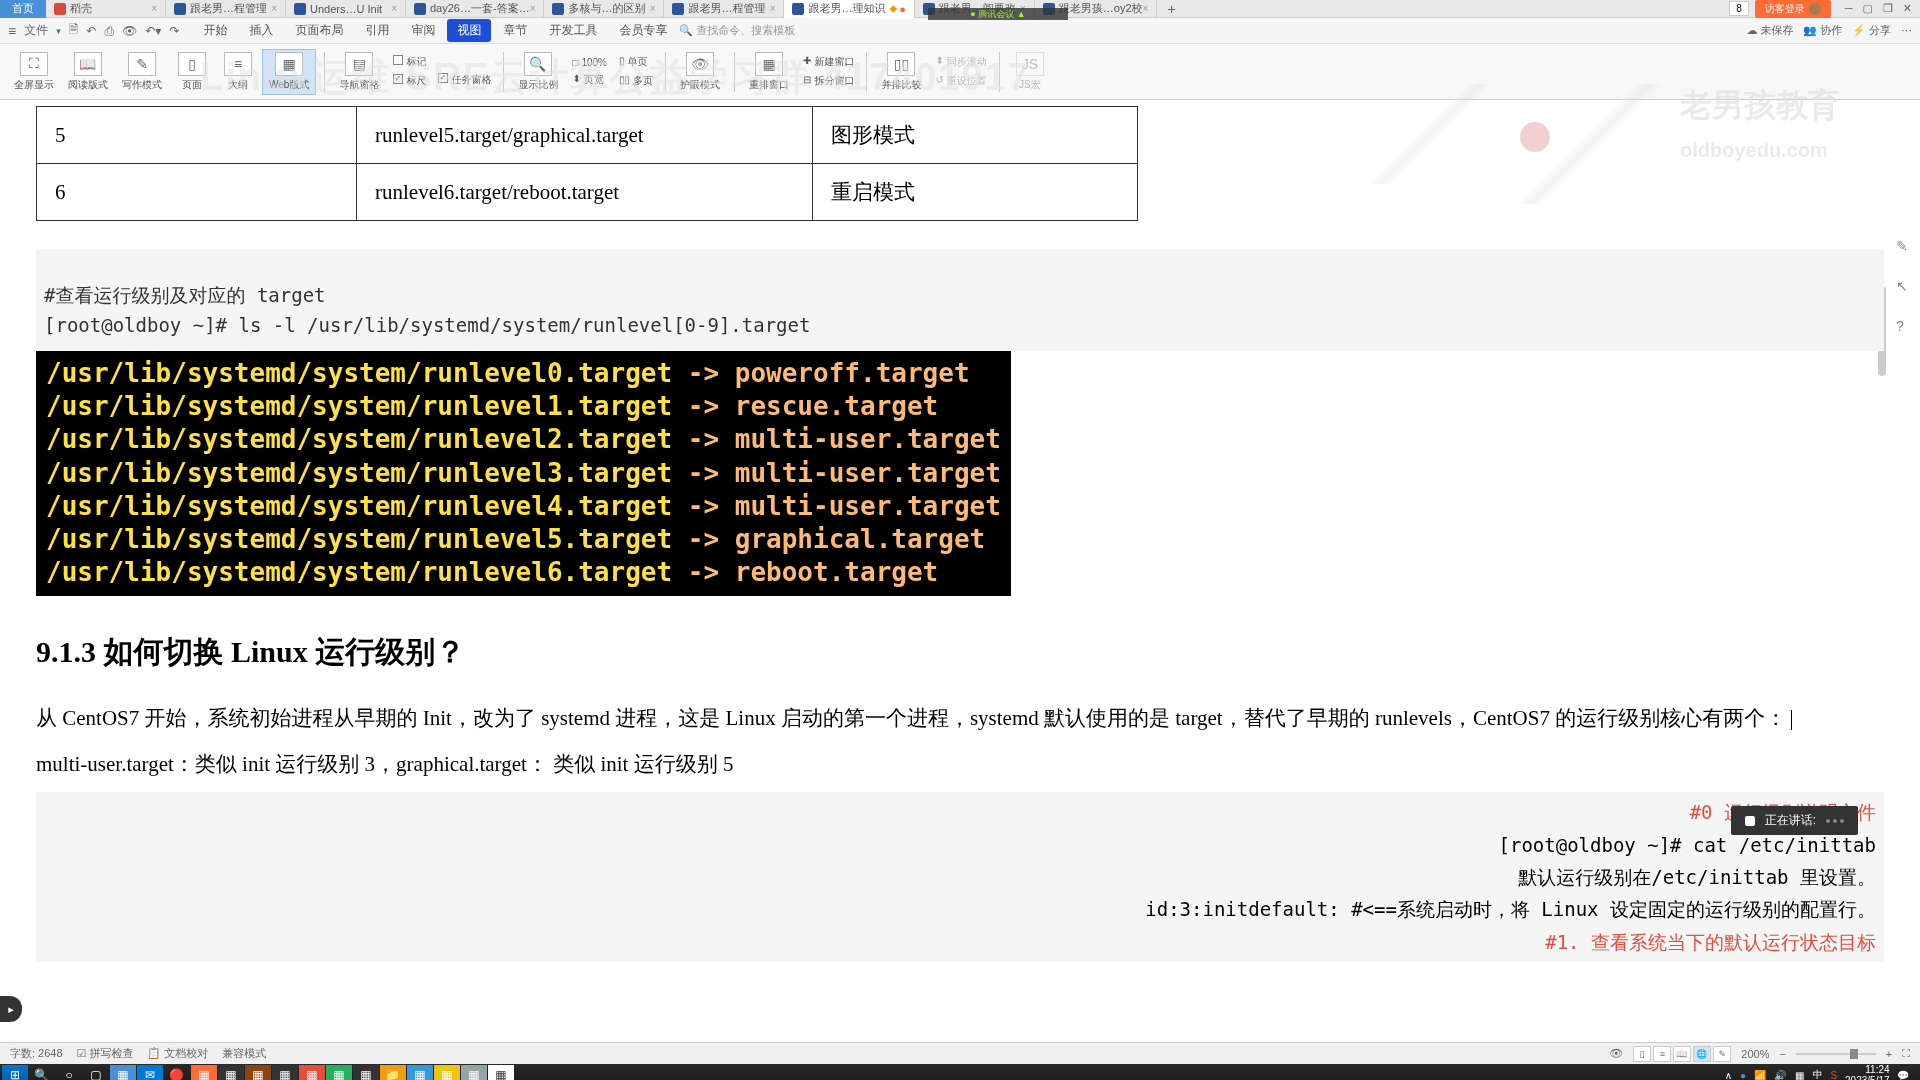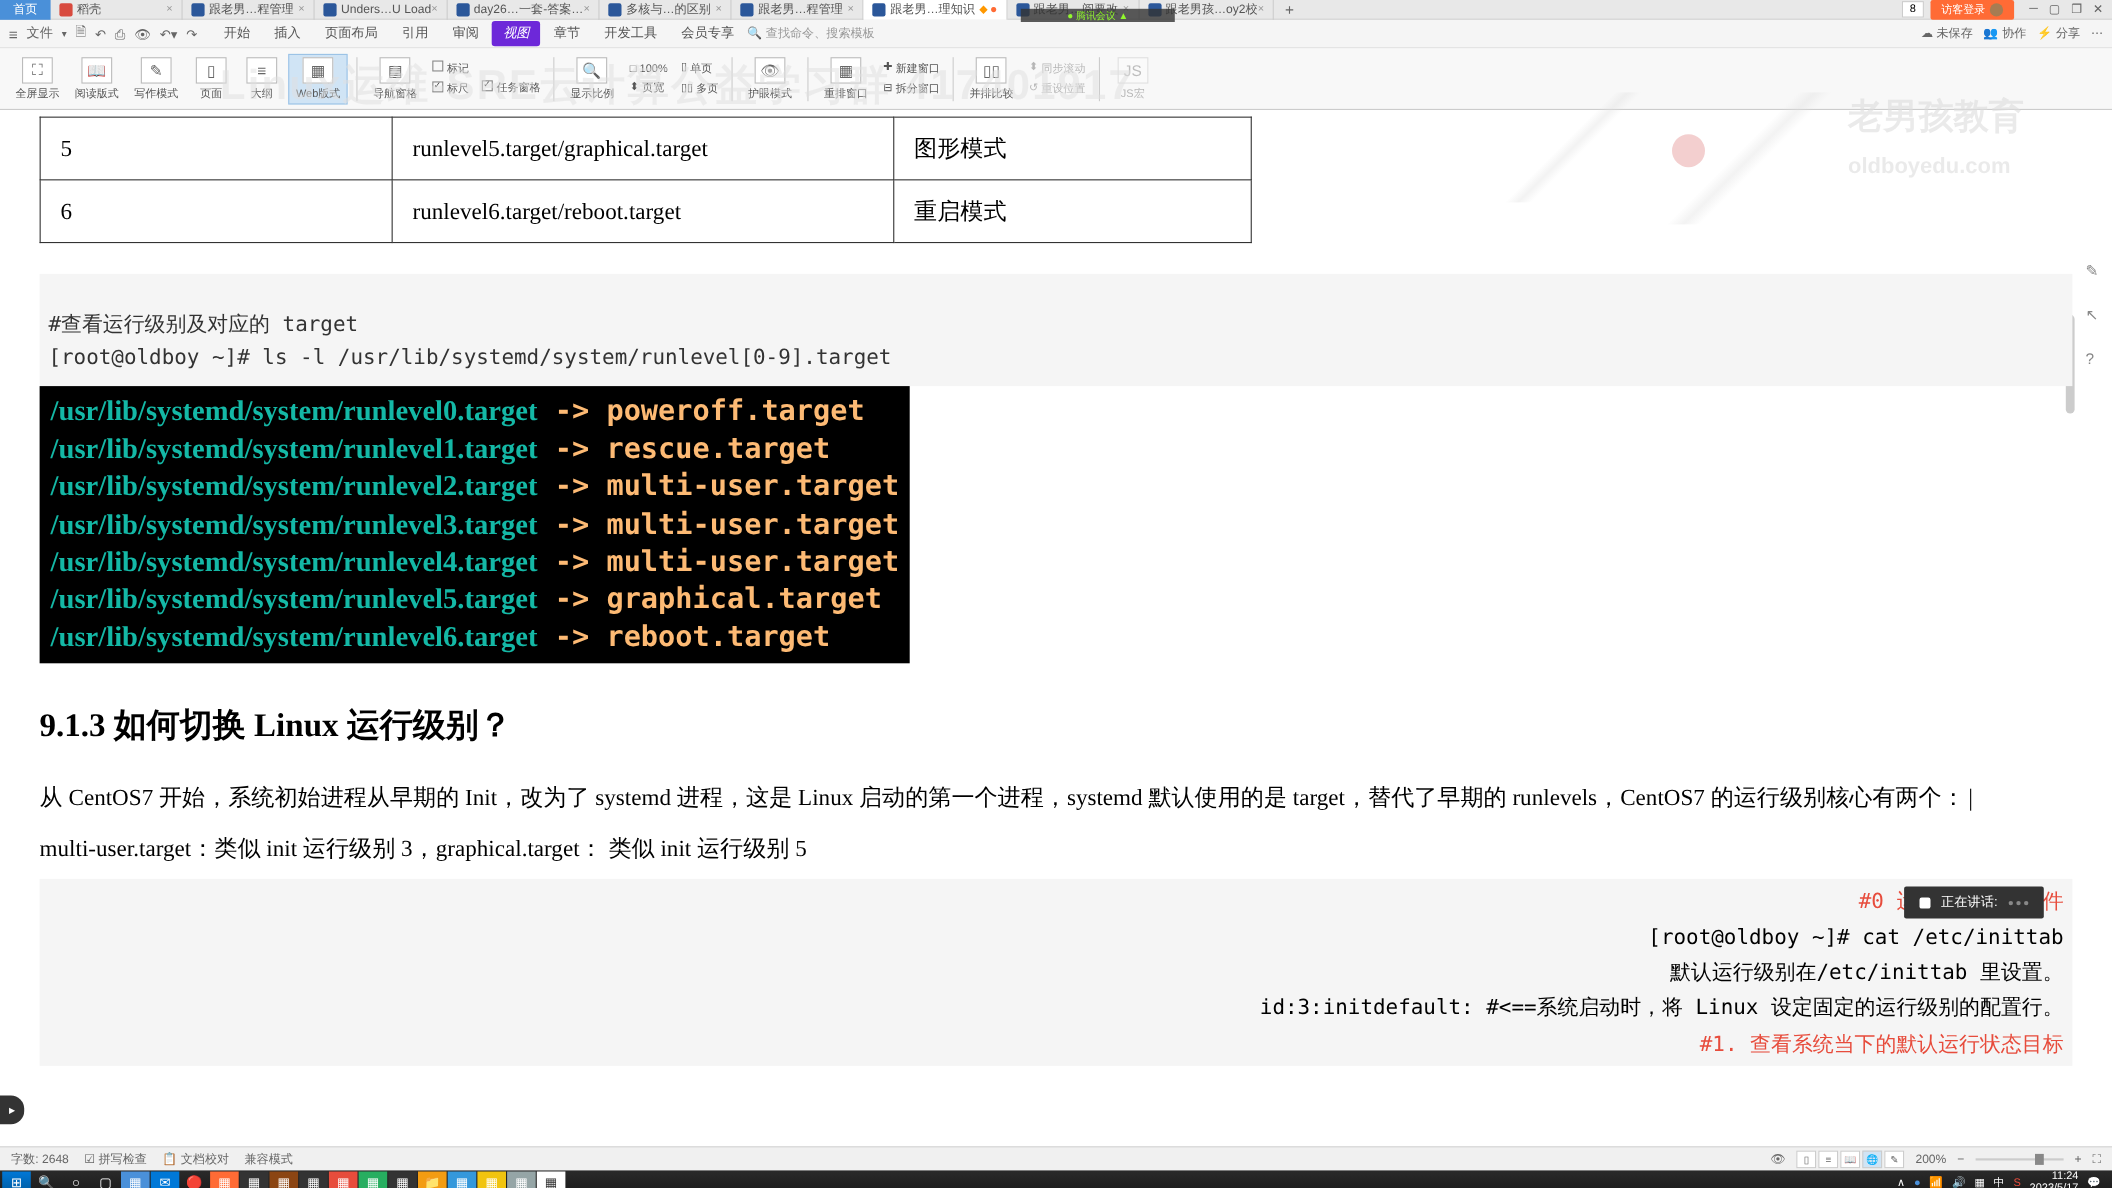--- a/index.html
+++ b/index.html
@@ -19,21 +19,21 @@
 .tab-count { background: #fff; border: 1px solid #ccc; padding: 1px 6px; font-size: 10px; }
 .login-btn { background: #ff6b35; color: #fff; padding: 2px 10px; font-size: 10px; border-radius: 2px; display: flex; align-items: center; gap: 4px; }
 .login-avatar { width: 12px; height: 12px; background: #a67c52; border-radius: 50%; }
 .win-ctrl { display: flex; gap: 10px; color: #666; font-size: 11px; margin-left: 8px; }
 
 
 .menu-bar { height: 26px; background: #f5f5f5; display: flex; align-items: center; padding: 0 8px; gap: 2px; border-bottom: 1px solid #ddd; font-size: 12px; }
 .menu-left-icons { display: flex; gap: 8px; align-items: center; margin-right: 12px; color: #666; }
 .menu-hamburger { font-size: 14px; }
 .menu-item { padding: 3px 10px; color: #555; }
-.menu-item.active { background: #6d28d9; color: #fff; border-radius: 3px; font-style: italic; }
+.menu-item.active { background: #1d4ed8; color: #fff; border-radius: 3px; }
 .menu-right { margin-left: auto; display: flex; gap: 10px; color: #666; font-size: 11px; align-items: center; }
 .search-box { color: #999; font-size: 11px; }
 
 
 .toolbar { height: 56px; background: #f8f8f8; display: flex; align-items: center; padding: 4px 8px; gap: 4px; border-bottom: 1px solid #ccc; position: relative; }
 .tool-group { display: flex; gap: 2px; }
 .tool-btn { display: flex; flex-direction: column; align-items: center; justify-content: center; padding: 2px 6px; font-size: 10px; color: #555; min-width: 44px; }
 .tool-btn.selected { background: #d0e4f5; border: 1px solid #9cc3e6; }
 .tool-icon-box { width: 28px; height: 24px; border: 1px solid #bbb; background: #fff; display: flex; align-items: center; justify-content: center; font-size: 14px; color: #666; margin-bottom: 2px; }
 .tool-small { display: flex; gap: 3px; padding: 2px 4px; font-size: 10px; color: #555; }
@@ -60,21 +60,21 @@
 .runlevel-table td:first-child { width: 320px; }
 .runlevel-table td:nth-child(2) { width: 456px; }
 .runlevel-table td:nth-child(3) { width: 325px; font-family: Liberation Serif, serif; }
 
 
 .code-block { background: #f5f5f5; padding: 10px 8px; margin-top: 28px; font-family: "Consolas", monospace; font-size: 19px; line-height: 1.6; color: #333; }
 .code-comment { color: #333; margin-top: 21px; }
 
 
 .terminal { background: #000; padding: 6px 10px; font-family: "Consolas", monospace; font-size: 26px; font-weight: bold; line-height: 1.28; display: inline-block; }
-.term-path { color: #14b8a6; font-family: Liberation Serif, serif; }
+.term-path { color: #fde047; }
 .term-arrow { color: #fdba74; }
 
 
 .section-heading { font-size: 30px; font-weight: bold; margin-top: 36px; margin-bottom: 26px; font-family: "Microsoft YaHei"; }
 
 
 .body-text { font-size: 21px; line-height: 1.85; font-family: "Microsoft YaHei", "Times New Roman"; color: #000; }
 .cursor-mark { display: inline-block; width: 1px; height: 20px; background: #000; vertical-align: middle; }
 
 
@@ -126,21 +126,21 @@
       <span>稻壳</span>
       <span class="tab-close">×</span>
     </div>
   <div class="tab">
       <span class="tab-icon word"></span>
       <span>跟老男…程管理</span>
       <span class="tab-close">×</span>
     </div>
   <div class="tab">
       <span class="tab-icon word"></span>
-      <span>Unders…U Load</span>
+      <span>Unders…U Init</span>
       <span class="tab-close">×</span>
     </div>
   <div class="tab">
       <span class="tab-icon word"></span>
       <span>day26…一套-答案…</span>
       <span class="tab-close">×</span>
     </div>
   <div class="tab">
       <span class="tab-icon word"></span>
       <span>多核与…的区别</span>

